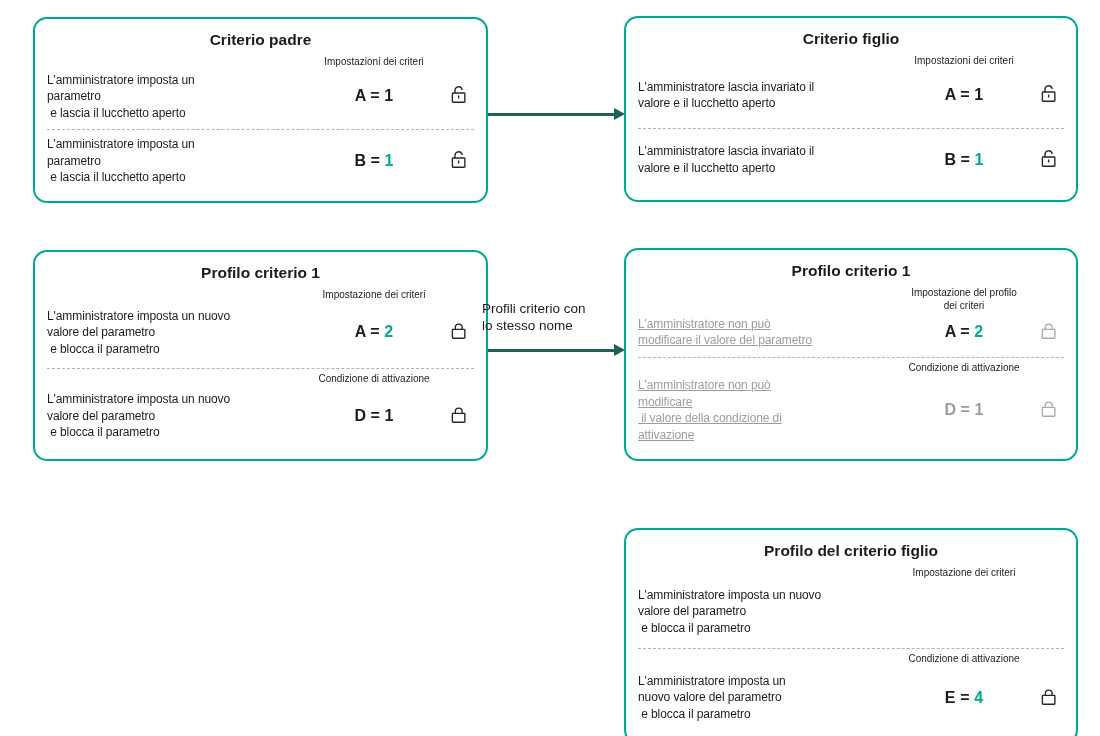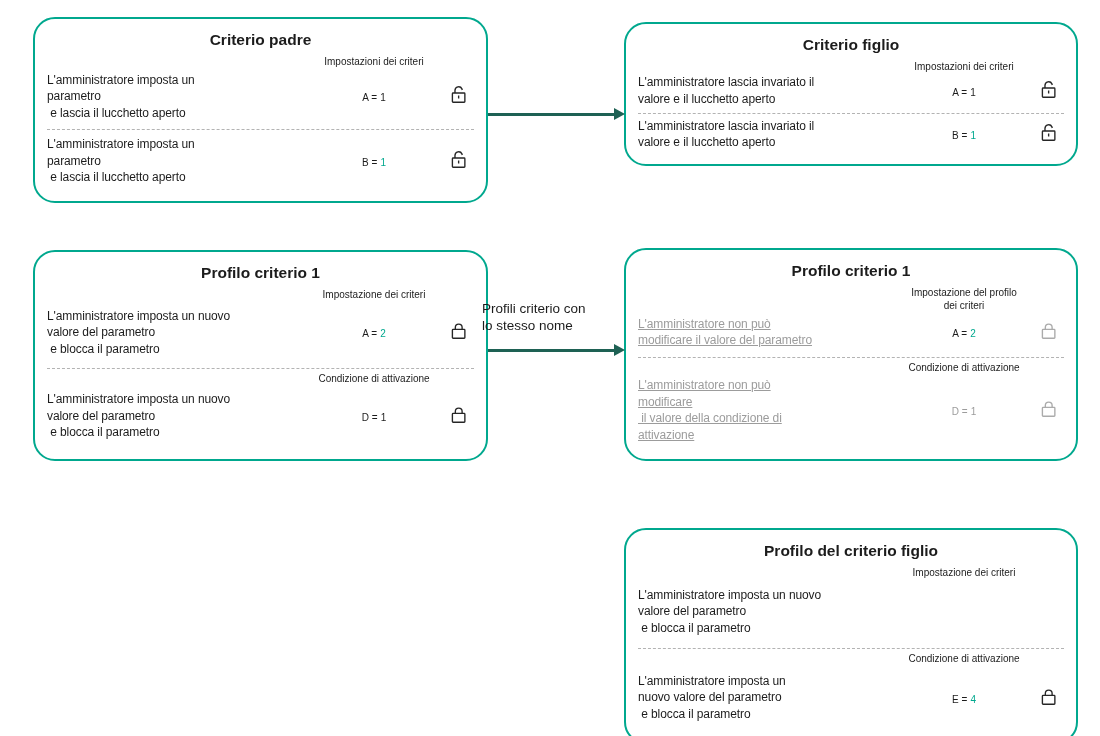--- a/index.html
+++ b/index.html
@@ -12,41 +12,41 @@
     --lock-muted:#ABABAB;
     --divider-gray:#B3B3B3;
     --bg:#FFFFFF;
   }
   html,body{margin:0;padding:0;background:var(--bg);}
   body{width:1100px;height:736px;position:relative;overflow:hidden;
        font-family:"Liberation Sans",sans-serif;color:var(--text-dark);}
   .canvas{position:absolute;inset:0;}
 
   .box{position:absolute;box-sizing:border-box;border:2px solid var(--border-teal);
-       border-radius:22px;background:var(--bg);display:flex;flex-direction:column;
+       border-radius:14px;background:var(--bg);display:flex;flex-direction:column;
        padding:8px 12px 8px 12px;}
   #box-parent-policy{left:33px;top:17px;width:455px;height:186px;}
-  #box-child-policy{left:624px;top:22px;width:454px;height:144px;}
+  #box-child-policy{left:624px;top:16px;width:454px;height:186px;}
   #box-policy-profile-parent{left:33px;top:250px;width:455px;height:211px;}
   #box-policy-profile-child{left:624px;top:248px;width:454px;height:213px;}
   #box-child-policy-profile{left:624px;top:528px;width:454px;height:216px;}
 
   .box-title{text-align:center;font-weight:bold;font-size:15.5px;line-height:1.3;
              padding:3px 0 2px 0;flex:0 0 auto;}
   .rows{flex:1 1 auto;display:flex;flex-direction:column;min-height:0;}
   .row{flex:1 1 auto;display:flex;flex-direction:column;padding:3px 0 4px 0;}
   .row.divided{border-top:1px dashed var(--divider-gray);}
   .settings-label{flex:0 0 auto;width:200px;margin-left:auto;text-align:center;
                   font-size:10px;line-height:1.3;white-space:pre-line;}
   .row-content{flex:1 1 auto;display:flex;align-items:center;}
   .desc{flex:1 1 auto;font-size:12px;line-height:1.38;white-space:pre-line;
         letter-spacing:-0.1px;}
   .desc.muted{color:var(--text-muted);text-decoration:underline;}
   .value-cell{flex:0 0 auto;width:200px;position:relative;text-align:center;}
-  .value{font-weight:normal;font-size:10px;letter-spacing:0.1px;}
+  .value{font-weight:bold;font-size:16px;letter-spacing:0.1px;}
   .num.accent{color:var(--accent-teal);}
   .param.muted,.num.muted{color:var(--text-muted);}
   .lock{position:absolute;right:4px;top:50%;transform:translateY(-56%);
         color:var(--lock-dark);line-height:0;}
   .lock.muted{color:var(--lock-muted);}
 
   .arrow{position:absolute;width:137px;height:15px;}
   #arrow-top{left:488px;top:107px;}
   #arrow-mid{left:488px;top:343px;}
   .arrow-line{position:absolute;left:0;right:9px;top:6px;height:2.5px;

